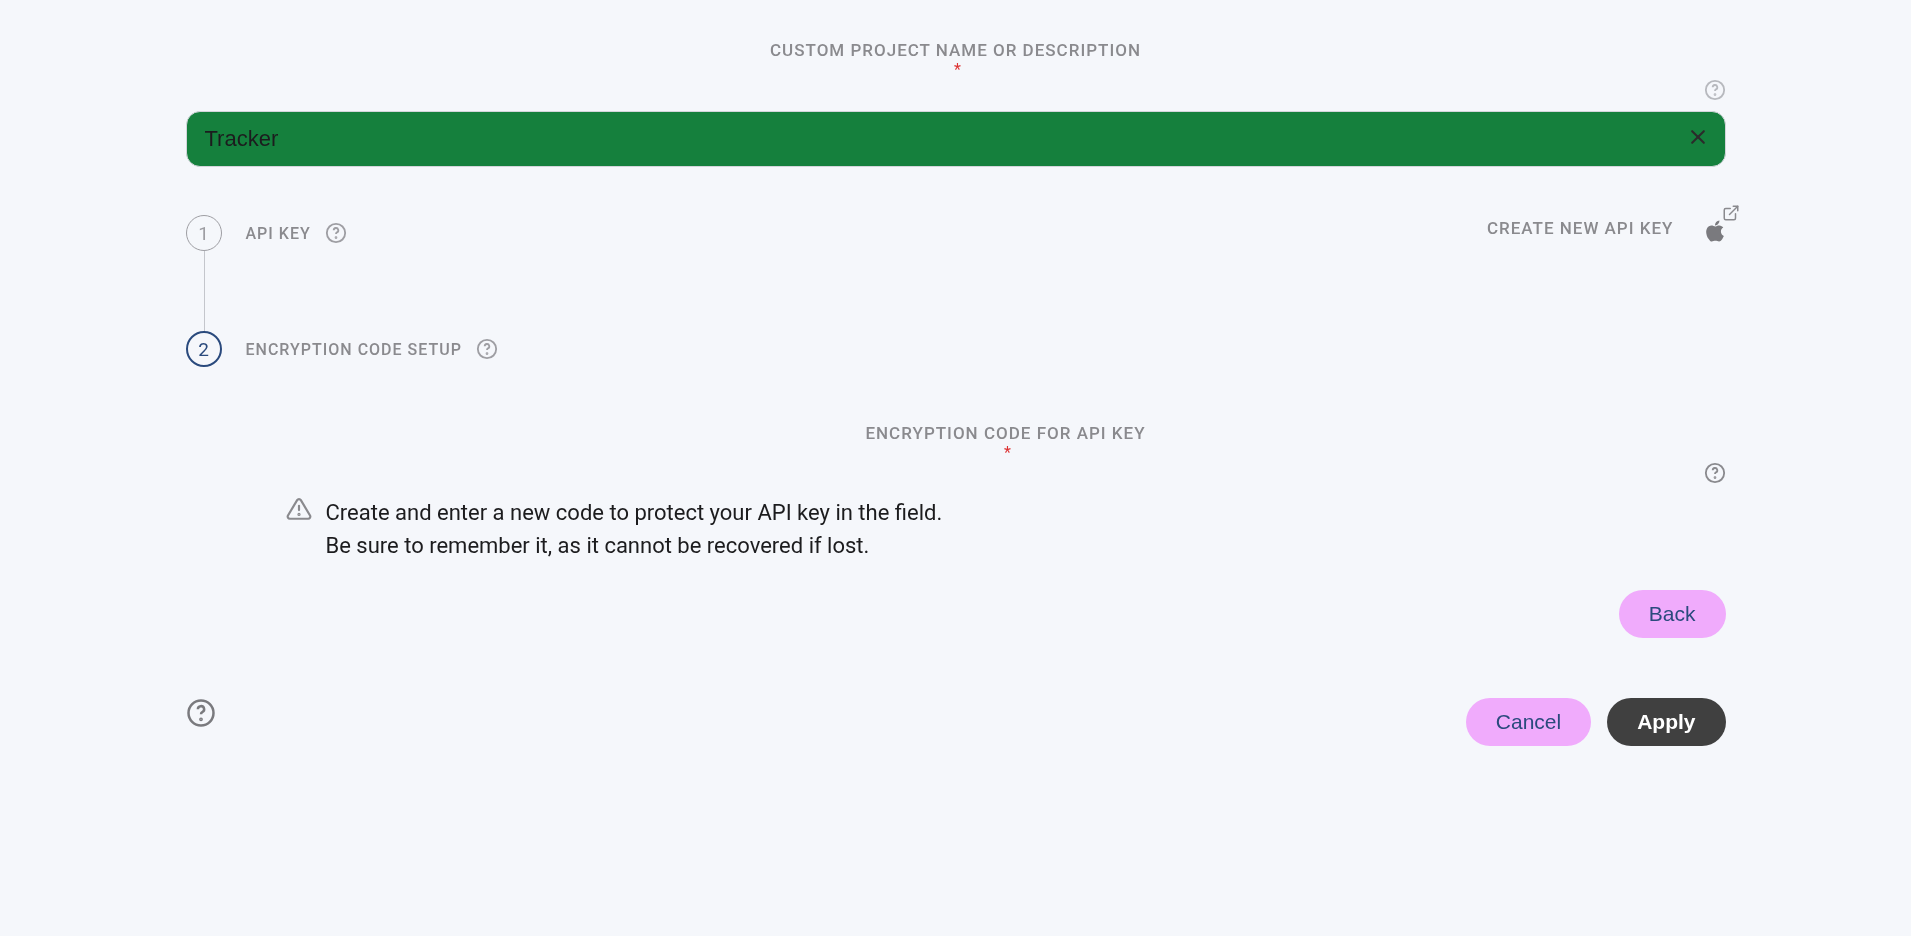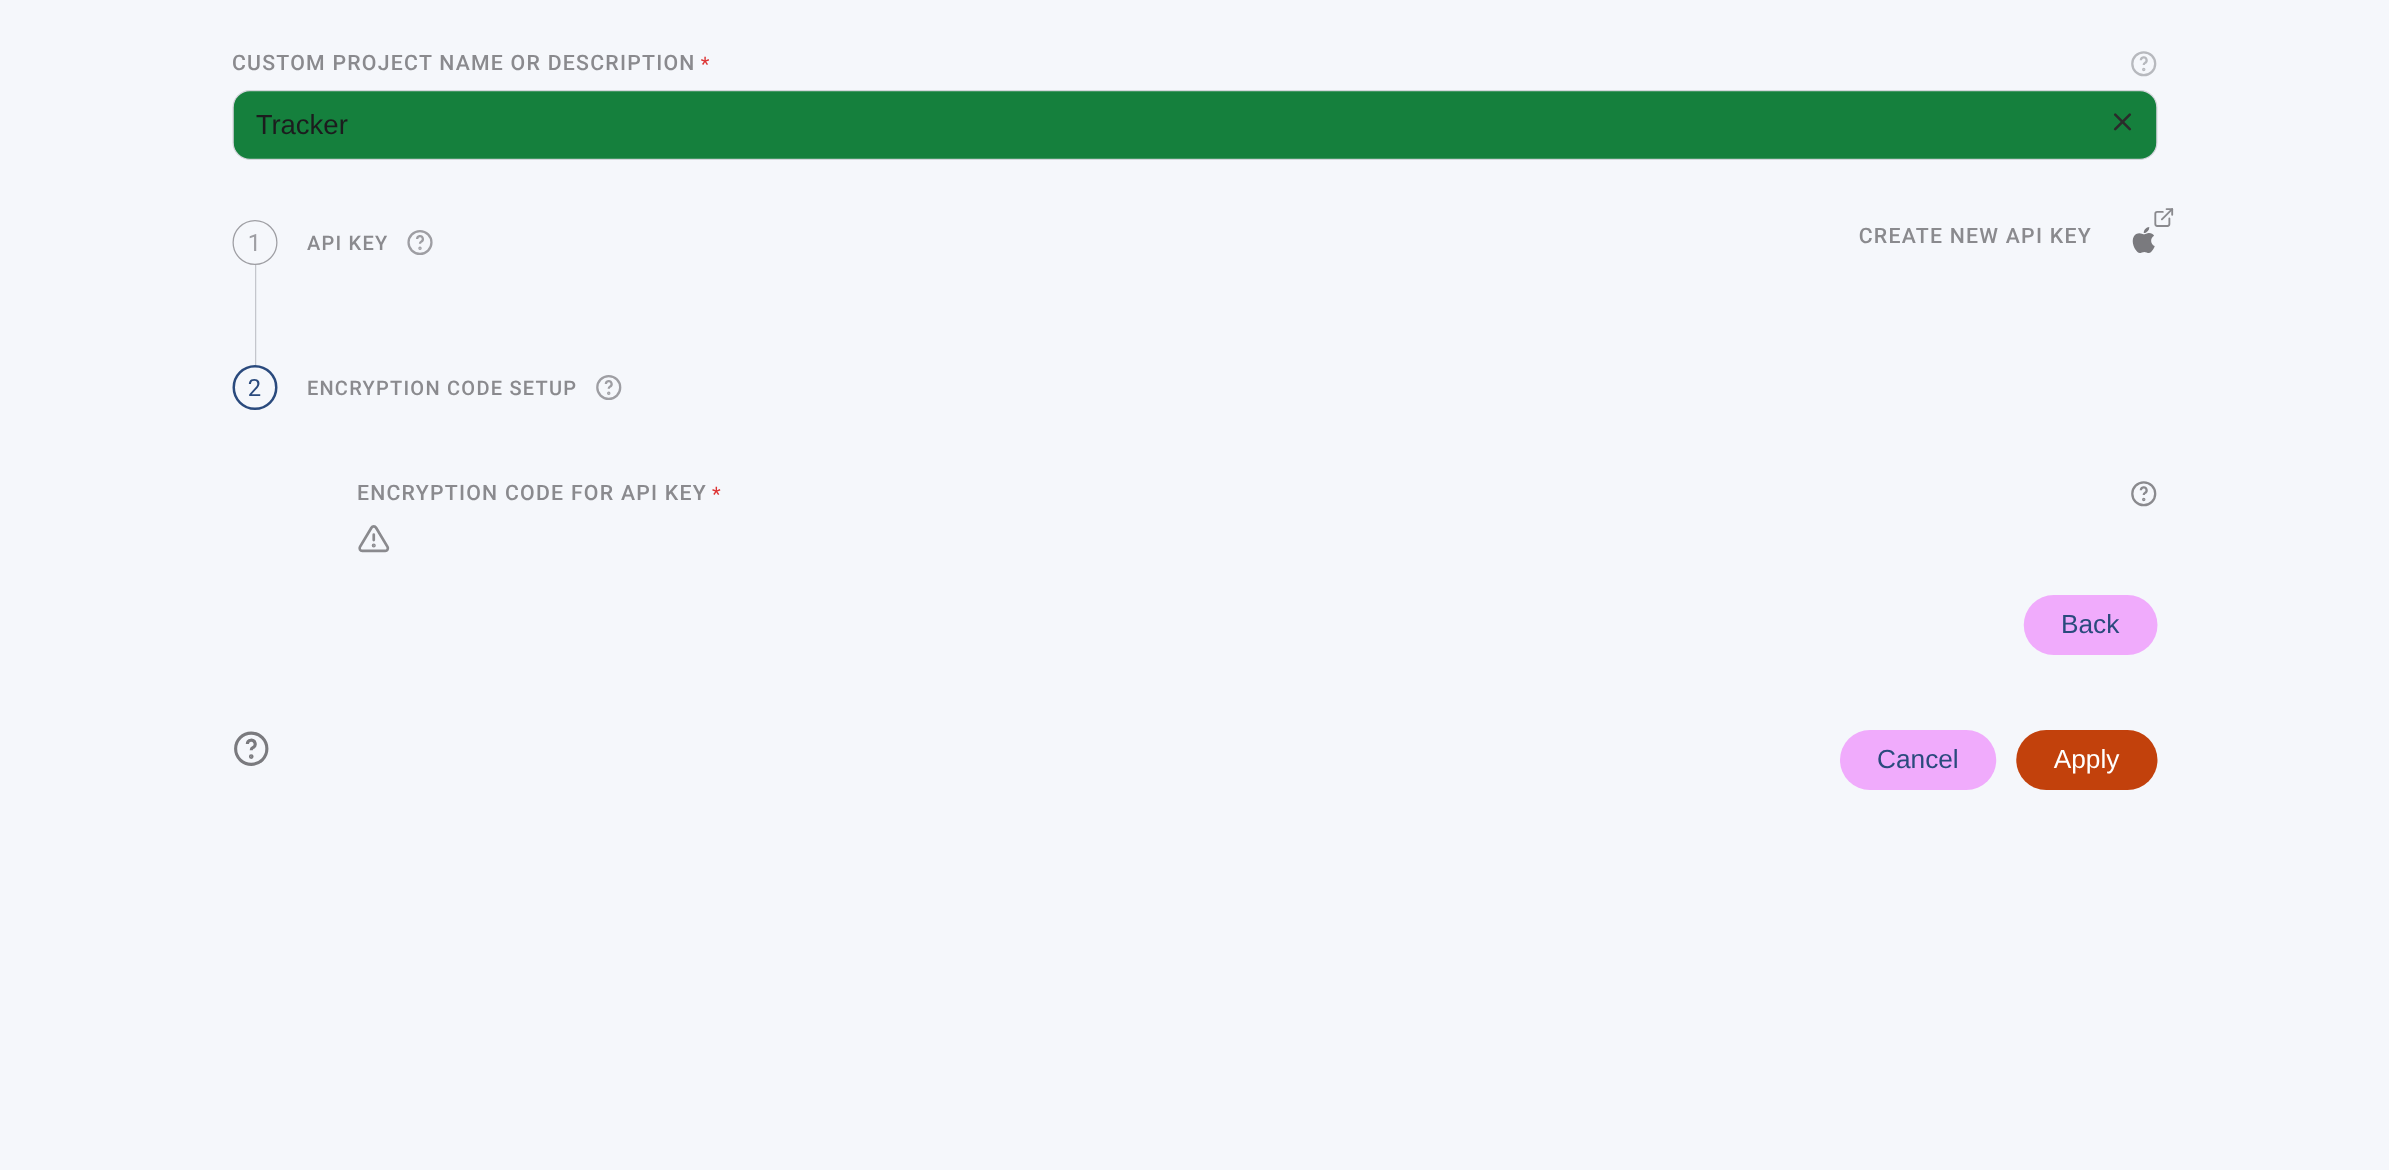--- a/index.html
+++ b/index.html
@@ -18,20 +18,21 @@
       letter-spacing: 1px;
       color: #8a8a8e;
       font-weight: 500;
       display: inline-block;
     }
     .required { color: #d33; margin-left: 4px; }
     .label-row {
       display: flex;
       align-items: center;
       margin-bottom: 10px;
+      flex-direction: column;
     }
     .label-row .help { margin-left: auto; }
     .text-input-wrap {
       position: relative;
       width: 100%;
     }
     .text-input {
       width: 100%;
       font-size: 22px;
       padding: 14px 48px 14px 18px;
@@ -138,22 +139,23 @@
       border-radius: 24px;
       border: none;
       cursor: pointer;
       font-weight: 500;
     }
     .btn-light {
       background: #f0abfc;
       color: #2a4a7d;
     }
     .btn-primary {
-      background: #c2410c;
+      background: #404040;
       color: #fff;
+      font-weight: bold;
     }
     .footer-row {
       display: flex;
       align-items: flex-start;
       margin-top: 60px;
     }
     .footer-row .help-lg { margin-right: auto; }
     .help-icon-svg { display: block; }
     .apple-wrap { position: relative; }
     .ext-link-icon {
@@ -244,20 +246,24 @@
         </span>
       </div>
       <div class="hint-row">
         <span>
           <svg width="26" height="26" viewBox="0 0 24 24" fill="none" stroke="#8a8a8e" stroke-width="2" stroke-linecap="round" stroke-linejoin="round">
               <path d="M10.29 3.86 1.82 18a2 2 0 0 0 1.71 3h16.94a2 2 0 0 0 1.71-3L13.71 3.86a2 2 0 0 0-3.42 0z"></path>
               <line x1="12" y1="9" x2="12" y2="13"></line>
               <circle cx="12" cy="17" r="0.5" fill="#8a8a8e"></circle>
             </svg>
         </span>
+        <div class="hint-text">
+          <div>Create and enter a new code to protect your API key in the field.</div>
+          <div>Be sure to remember it, as it cannot be recovered if lost.</div>
+        </div>
       </div>
       <div class="btn-row">
         <button class="btn btn-light">Back</button>
       </div>
     </div>
 
   </div>
 
   <div class="footer-row">
     <span class="help-lg">

